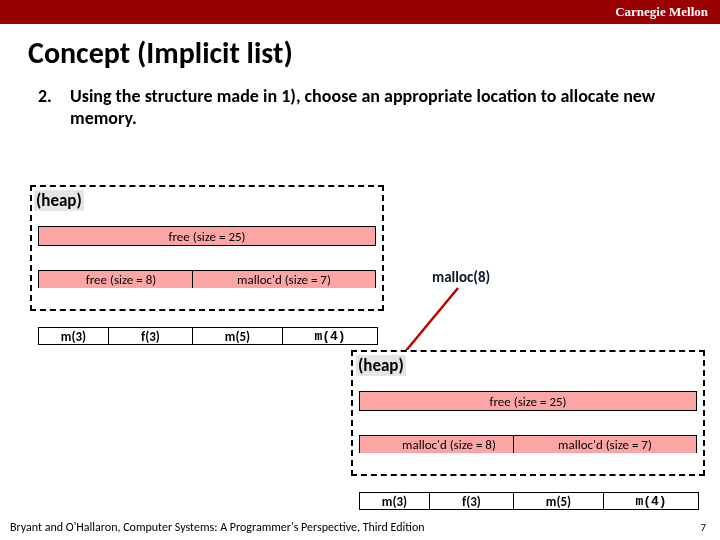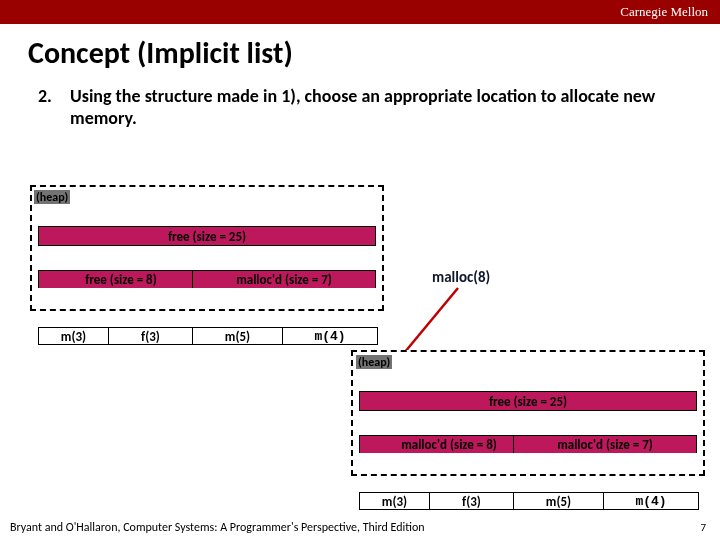--- a/index.html
+++ b/index.html
@@ -7,65 +7,65 @@
     width: 720px; height: 540px;
     font-family: Calibri, Arial, sans-serif;
     background: #fff; color: #000;
     position: relative; overflow: hidden;
   }
   .topbar {
     height: 24px; background: #990000;
     display: flex; justify-content: flex-end; align-items: center;
     padding-right: 12px;
   }
-  .topbar span { color: #fff; font-weight: normal; font-size: 13px; font-family: "Times New Roman", serif; }
+  .topbar span { color: #fff; font-weight: bold; font-size: 13px; font-family: "Times New Roman", serif; }
   .title {
     font-size: 30px; font-weight: bold;
     padding: 10px 28px 8px;
   }
   .body-item {
     padding: 6px 48px 0 70px;
     font-size: 18px; font-weight: bold;
     position: relative;
   }
   .body-item .num {
     position: absolute; left: 38px; top: 6px;
   }
   .diagram {
     position: absolute;
     border: 2px dashed #000;
     background: #fff;
   }
   .label {
     position: absolute;
-    font-size: 12px; font-weight: bold;
-    background: #737373;
+    font-size: 17px; font-weight: bold;
+    background: #e5e5e5;
     padding: 0 2px;
     white-space: nowrap;
   }
   .row {
     position: absolute;
     display: flex;
     border: 1.5px solid #000;
     margin-top: 39px;
   }
   .cell {
     border-right: 1.5px solid #000;
     font-size: 13px; font-weight: bold;
     text-align: center;
     padding: 1px 0;
     display: flex; align-items: center; justify-content: center;
     background: #fff;
   }
   .cell:last-child { border-right: none; font-family: Liberation Mono, monospace; }
   .group-label {
     position: absolute;
-    font-size: 13px; font-weight: bold;
+    font-size: 13px; font-weight: normal;
     text-align: center;
-    background: #be185d;
+    background: #fca5a5;
     display: flex; align-items: center; justify-content: center;
     border: 1.5px solid #000;
     border-bottom: none;
   }
   .malloc {
     position: absolute;
     color: #0f172a; font-weight: bold; font-size: 15px;
   }
   .arrow {
     position: absolute;

